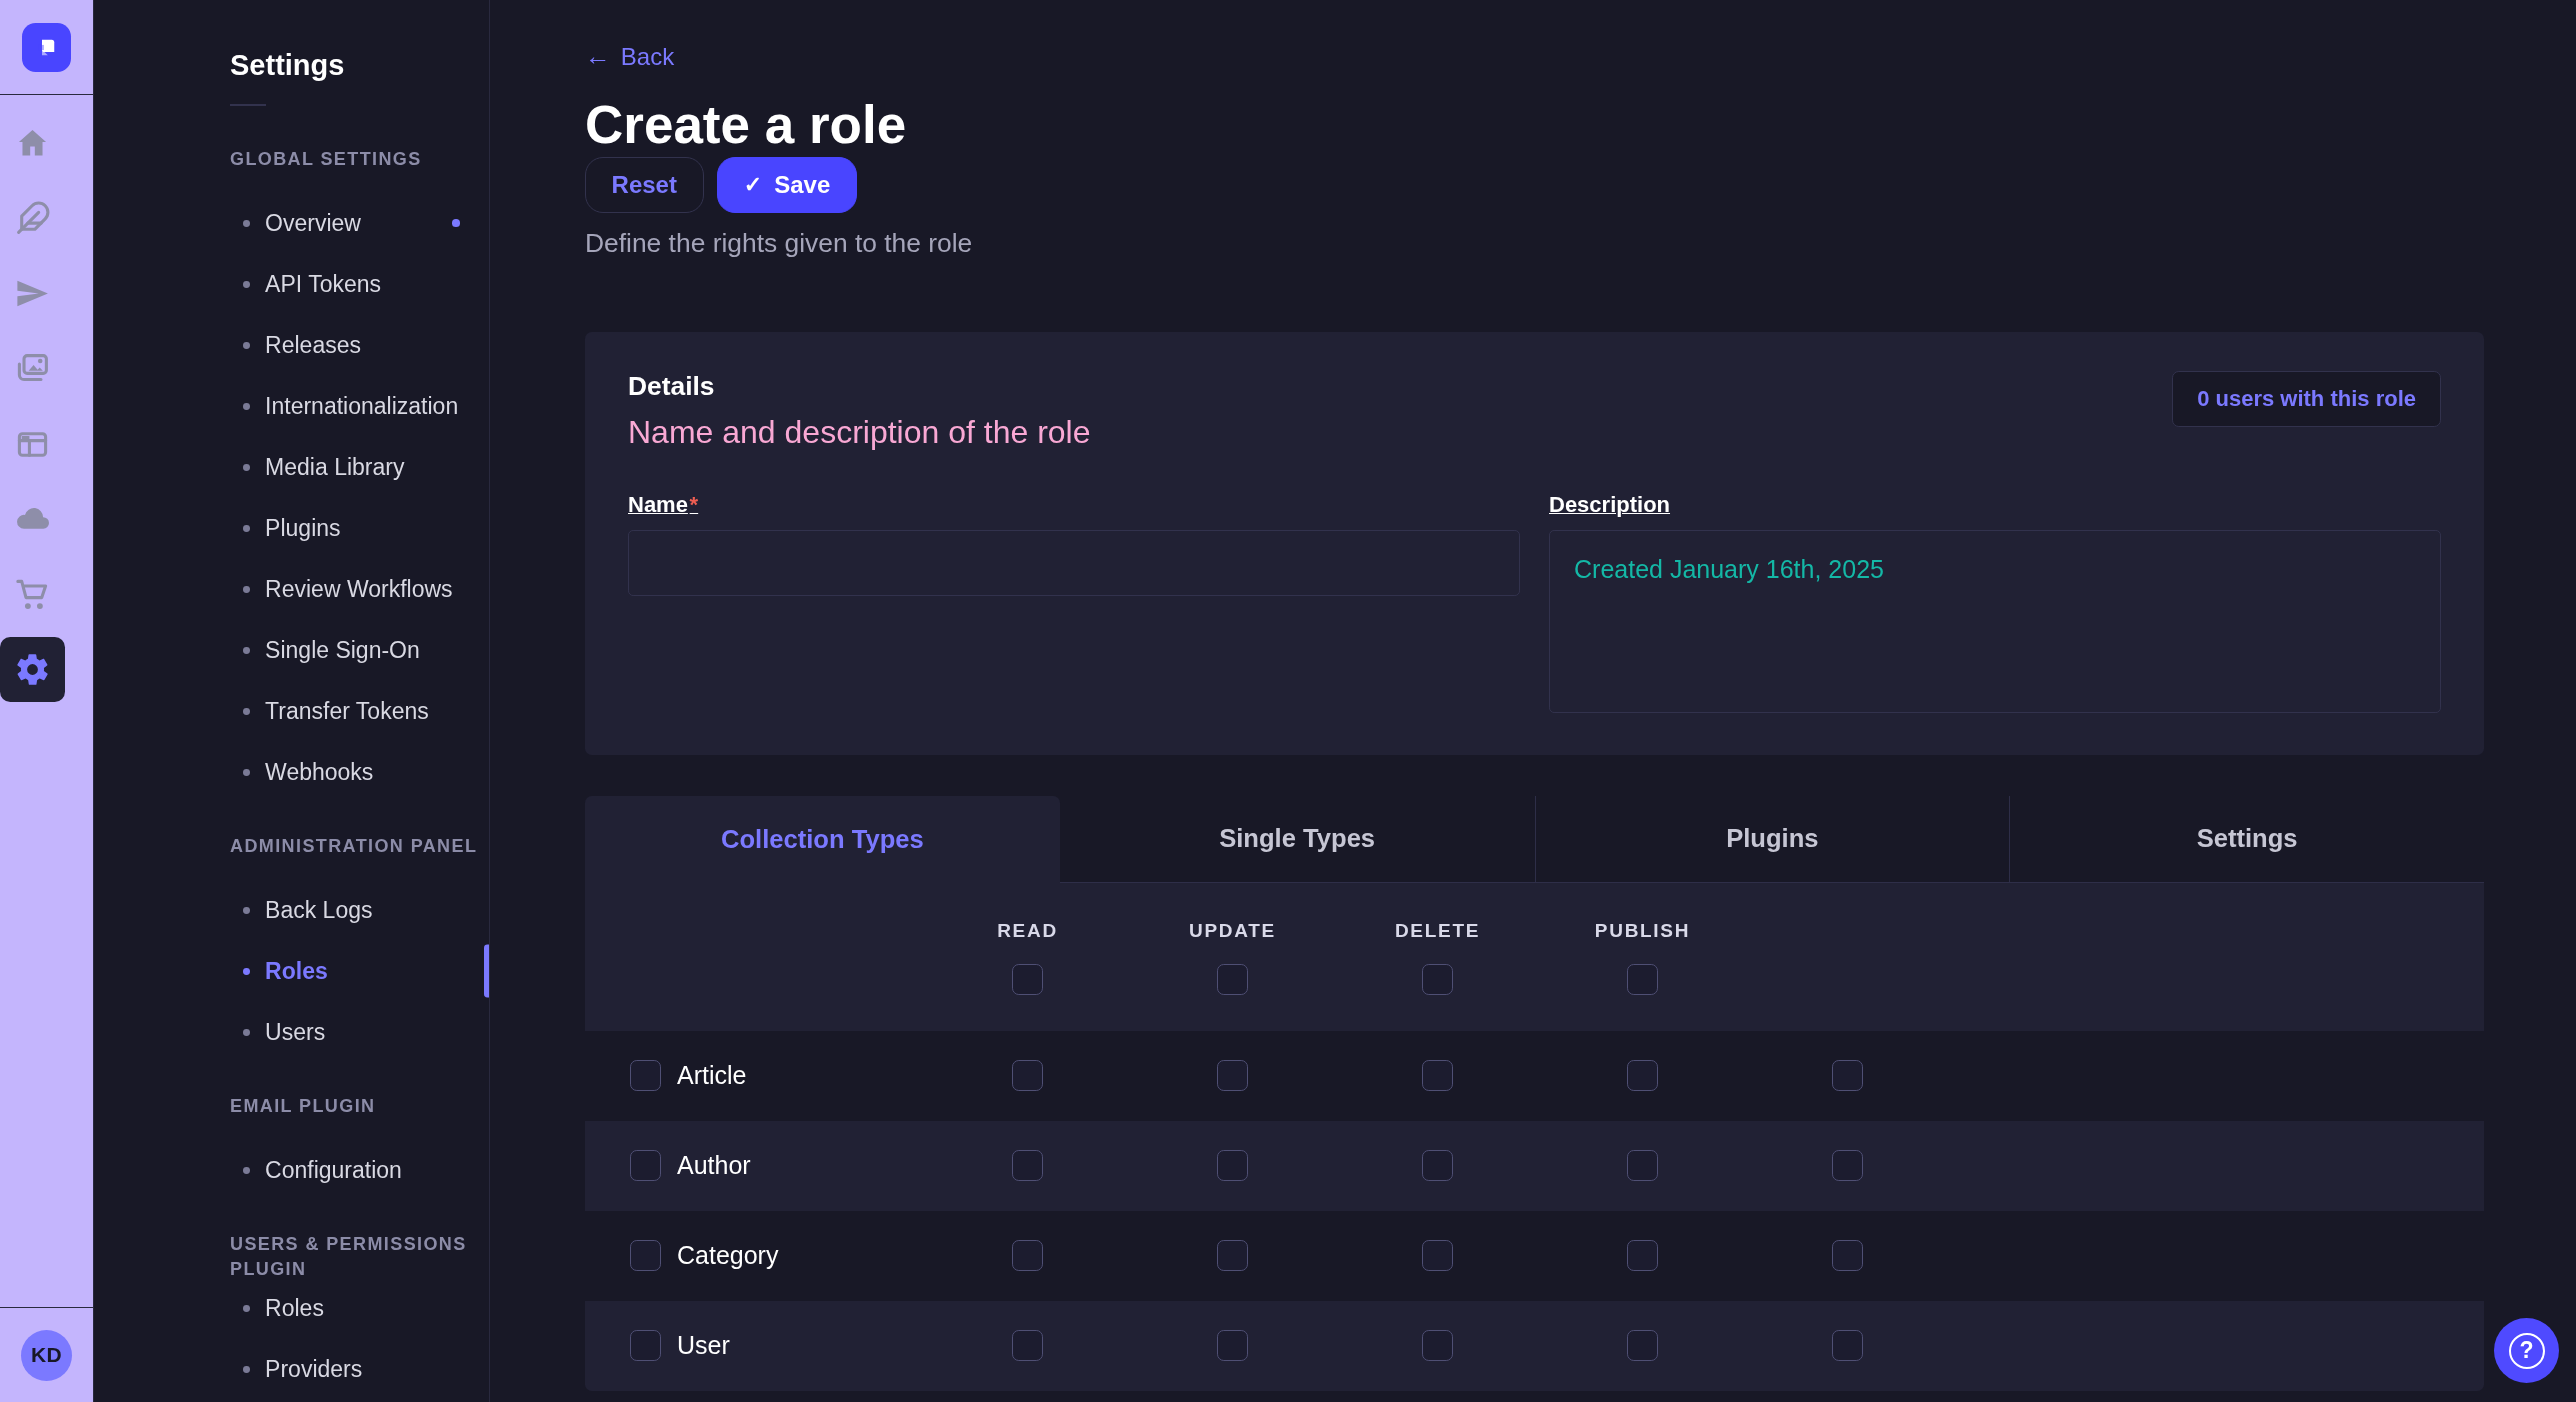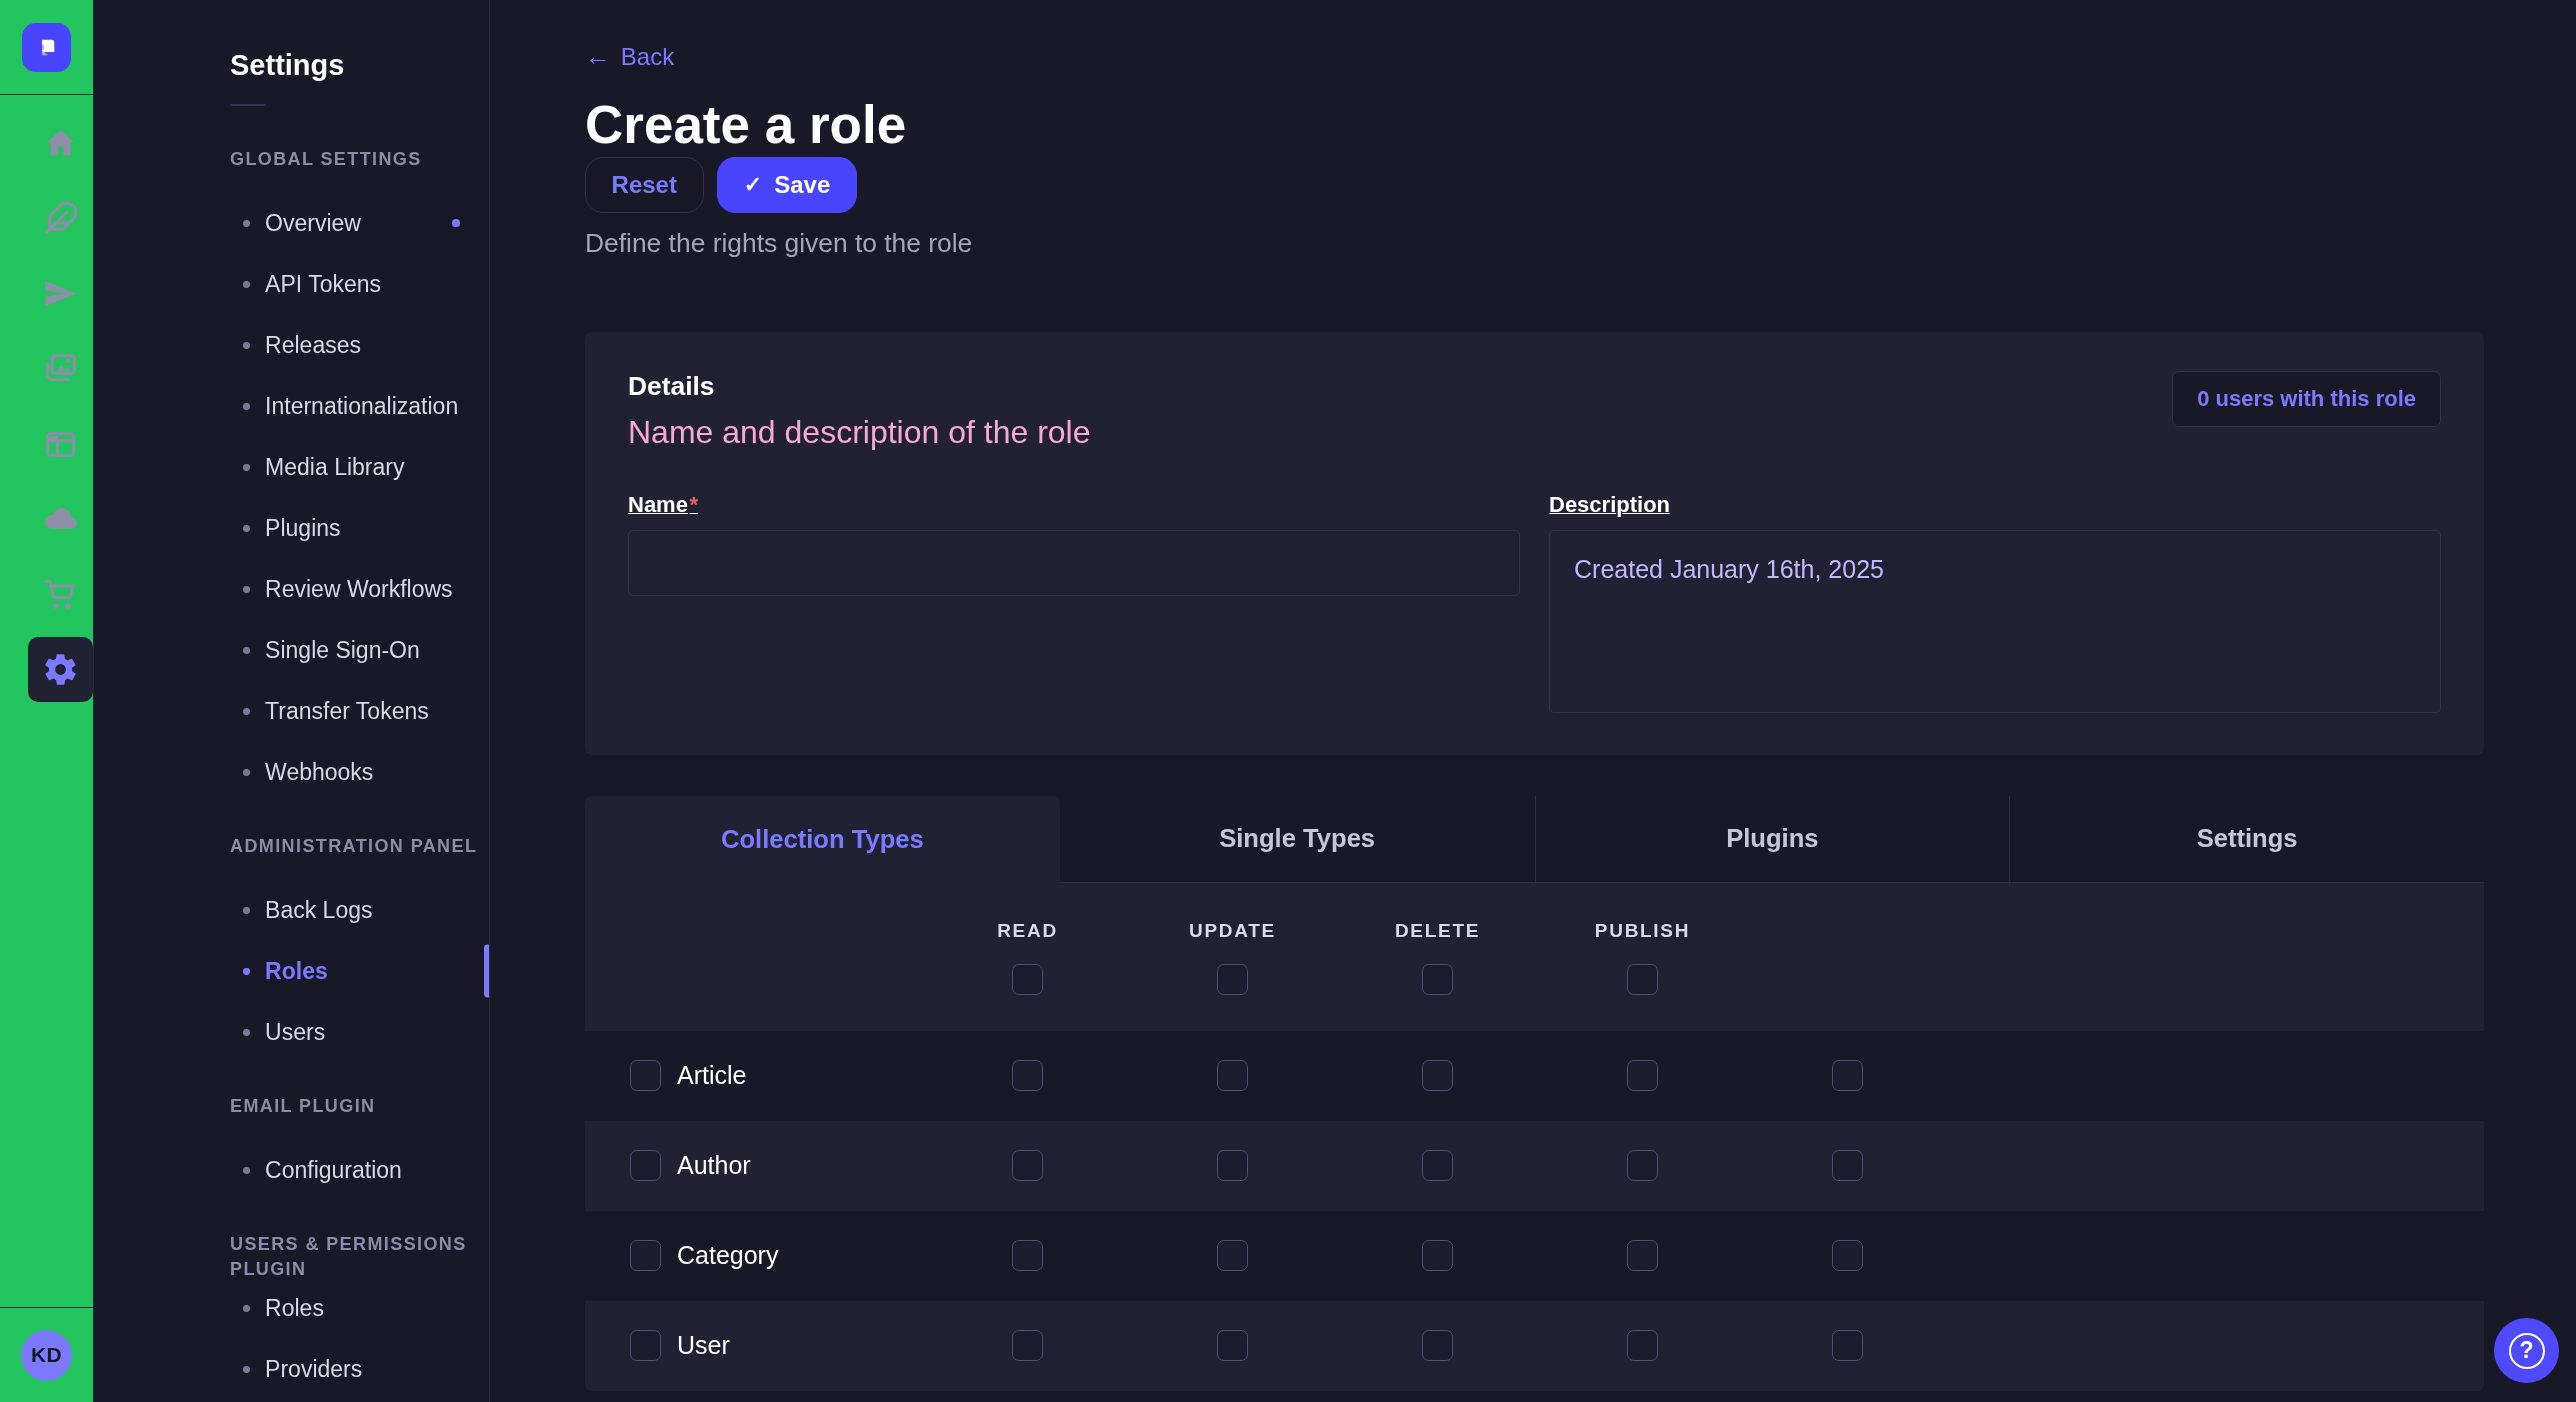--- a/index.html
+++ b/index.html
@@ -9,22 +9,22 @@
     font-family:"Liberation Sans", sans-serif;
     color:#ffffff;
     overflow:hidden;
   }
   .app { display:flex; width:2576px; height:1402px; }
 
   
   .rail {
     width:94px; height:100%; flex:0 0 94px;
     border-right:0.9px solid #29293e;
-    display:flex; flex-direction:column; align-items:flex-end;
-    background:#22c55e;
+    display:flex; flex-direction:column; align-items:flex-start;
+    background:#c4b5fd;
   }
   .rail-top {
     width:100%; height:95px; border-bottom:0.9px solid #29293e;
     display:flex; align-items:center; justify-content:center;
   }
   .logo {
     width:49px; height:49px; border-radius:13.6px; background:#4945ff;
     display:flex; align-items:center; justify-content:center; cursor:pointer;
   }
   .rail-icons { display:flex; flex-direction:column; align-items:center; margin-top:16px; }
@@ -114,21 +114,21 @@
   .field-label { font-size:22px; font-weight:600; color:#ffffff; }
   .req { color:#ee5e52; margin-left:1.7px; }
   .text-input {
     margin-top:12px; width:100%; height:66px;
     background:transparent; border:0.9px solid #32324d; border-radius:5.1px;
     color:#ffffff; font-size:25px; padding:0 24px; font-family:inherit; outline:none;
   }
   .textarea {
     margin-top:12px; width:100%; height:183px; resize:none;
     background:transparent; border:0.9px solid #32324d; border-radius:5.1px;
-    color:#c4b5fd; font-size:25px; padding:20.4px 24px; line-height:1.5;
+    color:#14b8a6; font-size:25px; padding:20.4px 24px; line-height:1.5;
     font-family:inherit; outline:none;
   }
 
   
   .tabs { display:grid; grid-template-columns:repeat(4,1fr); margin-top:41px; height:87px; }
   .tab {
     background:transparent; border:none; border-bottom:0.9px solid #2e2e48;
     color:#c6c6d4; font-size:25.6px; font-weight:600; cursor:pointer; font-family:inherit;
     display:flex; align-items:center; justify-content:center;
   }

